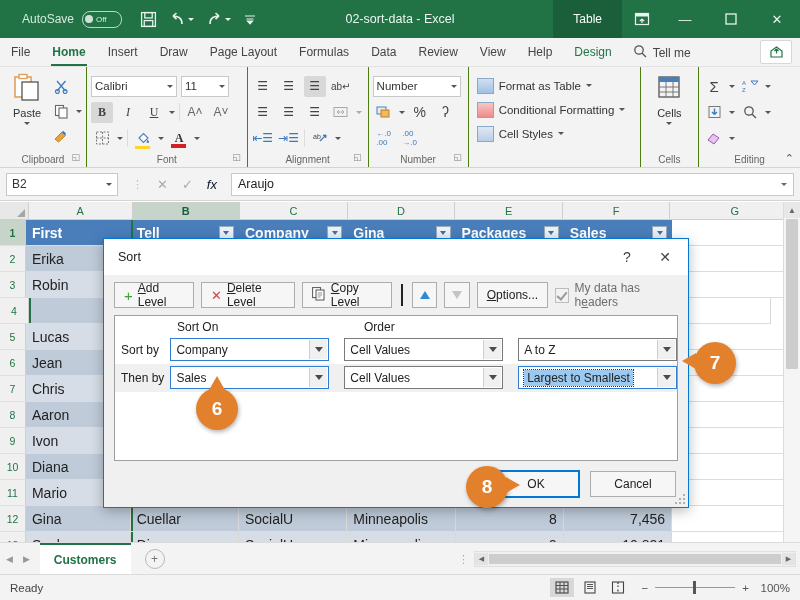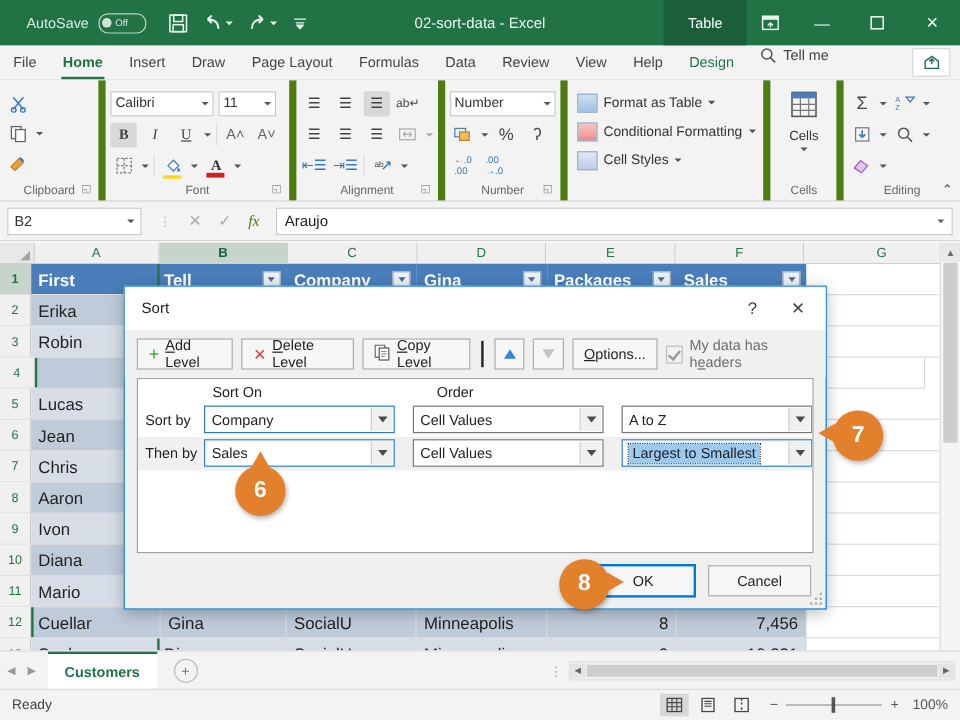--- a/index.html
+++ b/index.html
@@ -26,26 +26,26 @@
   .ctxtab{background:#1b5e3a;color:#fff;font-size:12px;display:flex;align-items:center;padding:0 20px;}
   .winbtn{width:46px;display:flex;align-items:center;justify-content:center;color:#eaf3ee;font-size:13px;}
   .ribbonopt{width:40px;display:flex;align-items:center;justify-content:center;color:#eaf3ee;}
 
   
   .tabstrip{height:28px;background:#f3f3f3;display:flex;align-items:flex-end;border-bottom:1px solid #e2e2e2;position:relative;}
   .tab{padding:0 11px;height:27px;line-height:27px;font-size:12px;color:#444;position:relative;}
   .tab.active{color:#217346;font-weight:600;}
   .tab.active:after{content:"";position:absolute;left:10px;right:10px;bottom:0;height:2.5px;background:#217346;}
   .tab.ctx{color:#217346;}
-  .tellme{display:flex;align-items:flex-start;gap:6px;margin-left:10px;color:#444;font-size:12px;height:27px;}
+  .tellme{display:flex;align-items:center;gap:6px;margin-left:10px;color:#444;font-size:12px;height:27px;}
   .share{margin-left:auto;margin-right:8px;margin-bottom:2px;width:30px;height:22px;border:1px solid #d7d7d7;border-radius:2px;display:flex;align-items:center;justify-content:center;background:#fff;}
 
   
   .ribbon{height:100px;background:#f3f3f3;display:flex;border-bottom:1px solid #d4d4d4;position:relative;}
-  .group{display:flex;flex-direction:column;justify-content:space-between;position:relative;padding:3px 4px 0 4px;border-right:6px solid #4d7c0f;}
+  .group{display:flex;flex-direction:column;justify-content:space-between;position:relative;padding:3px 4px 0 4px;border-right:1px solid #4d7c0f;}
   .gbody{display:flex;flex:1;align-items:flex-start;padding-top:3px;}
   .glabel{font-size:10px;color:#666;text-align:center;height:15px;line-height:15px;position:relative;}
   .glabel .dlg{position:absolute;right:2px;bottom:2px;font-size:9px;color:#888;}
   .bigbtn{display:flex;flex-direction:column;align-items:center;width:46px;font-size:11px;color:#333;}
   .bigbtn .cap{margin-top:2px;}
   .smallcol{display:flex;flex-direction:column;gap:3px;justify-content:center;padding-top:2px;}
   .srow{display:flex;align-items:center;gap:4px;height:22px;}
   .ibtn{width:22px;height:21px;display:flex;align-items:center;justify-content:center;border-radius:2px;font-size:12px;color:#444;}
   .ibtn.on{background:#d8d8d8;}
   .fontname{width:78px;height:19px;background:#fff;border:1px solid #c9c9c9;font-size:11.5px;display:flex;align-items:center;padding:0 3px;justify-content:space-between;}
@@ -236,20 +236,29 @@
           <path d="M2 12 v-6 l5.5 -4 l5.5 4 v6 z" fill="none" stroke="#217346" stroke-width="1.2"></path>
           <path d="M7.5 8.5 v-4 M7.5 4 l-2 2 M7.5 4 l2 2" stroke="#217346" stroke-width="1.2" fill="none"></path>
         </svg>
     </div>
   </div>
 
   <div class="ribbon">
 
     <div class="group" style="width:82px">
       <div class="gbody">
+        <div class="bigbtn">
+          <svg width="30" height="32" viewBox="0 0 30 32">
+              <rect x="3" y="4" width="16" height="20" fill="#fff" stroke="#e0a060" stroke-width="1.6"></rect>
+              <rect x="7" y="1.5" width="8" height="4" fill="#fff" stroke="#e0a060" stroke-width="1.4"></rect>
+              <rect x="10" y="9" width="16" height="18" fill="#fff" stroke="#555" stroke-width="1.3"></rect>
+            </svg>
+          <span class="cap">Paste</span>
+          <i class="caretd" style="border-top-color:#555;margin-top:3px"></i>
+        </div>
         <div class="smallcol">
           <div class="srow">
               <span class="ibtn">
             <svg width="15" height="15" viewBox="0 0 15 15">
                   <path d="M3 2 L11.5 12 M11.5 2 L3 12" stroke="#3a7abd" stroke-width="1.3" fill="none"></path>
                   <circle cx="3.4" cy="12.6" r="1.9" fill="none" stroke="#3a7abd" stroke-width="1.2"></circle>
                   <circle cx="11.1" cy="12.6" r="1.9" fill="none" stroke="#3a7abd" stroke-width="1.2"></circle>
                 </svg>
           </span>
             </div>
@@ -487,21 +496,21 @@
 
   <div class="fbar">
     <div class="namebox">
       <span>B2</span>
       <i class="caretd" style="border-top-color:#555"></i>
     </div>
     <div class="fbicons">
       <span style="color:#bbb;font-size:11px">⋮</span>
       <span>✕</span>
       <span>✓</span>
-      <span style="font-style:italic;font-family:Liberation Serif, serif;color:#4d7c0f">fx</span>
+      <span style="font-style:italic;font-family:Liberation Sans, sans-serif;color:#0f172a">fx</span>
     </div>
     <div class="finput">
       <span>Araujo</span>
       <i class="caretd" style="border-top-color:#666"></i>
     </div>
   </div>
 
   <div class="gridwrap">
     <div class="colhdr">
       <div class="corner"></div>
@@ -645,22 +654,22 @@
         <div class="cell band1 selcol" style="width:107px"></div>
         <div class="cell band1" style="width:107px"></div>
         <div class="cell band1" style="width:107px"></div>
         <div class="cell band1" style="width:107px"></div>
         <div class="cell band1" style="width:107px"></div>
         <div class="cell" style="width:129px"></div>
       </div>
 
       <div class="row">
         <div class="rh">12</div>
+        <div class="cell band0" style="width:103px">Gina</div>
         <div class="cell band0 selcol" style="width:107px">Cuellar</div>
-        <div class="cell band0" style="width:103px">Gina</div>
         <div class="cell band0" style="width:107px">SocialU</div>
         <div class="cell band0" style="width:107px">Minneapolis</div>
         <div class="cell band0 num" style="width:107px">8</div>
         <div class="cell band0 num" style="width:107px">7,456</div>
         <div class="cell" style="width:129px"></div>
       </div>
 
       <div class="row">
         <div class="rh">13</div>
         <div class="cell band1" style="width:103px">Saulo</div>

